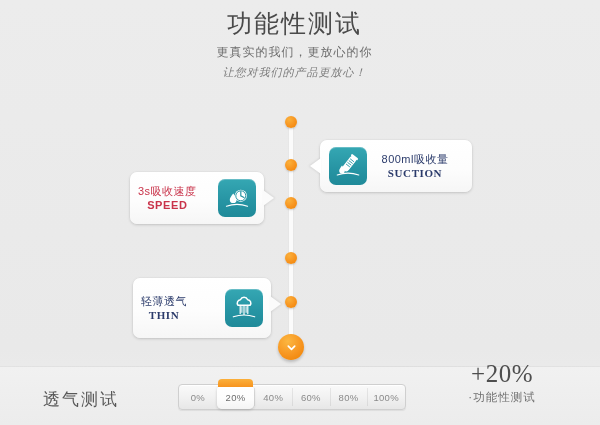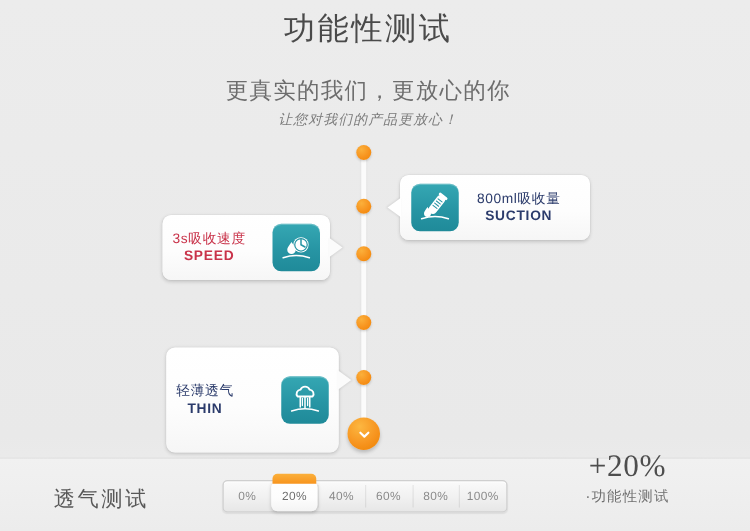--- a/index.html
+++ b/index.html
@@ -15,21 +15,21 @@
     background:linear-gradient(180deg,#ececec 0%,#eaeaea 55%,#e9e9e9 82%,#eeeeee 100%);
   }
 
   
   .header{position:absolute;left:0;right:11px;top:8px;text-align:center;}
   .h-title{
     font-size:25px;color:#4a4a4a;letter-spacing:2px;
     font-weight:400;line-height:1.25;
   }
   .h-sub1{
-    font-size:18px;color:#6d6d6d;letter-spacing:1px;margin-top:21px;
+    font-size:12px;color:#6d6d6d;letter-spacing:1px;margin-top:5px;
   }
   .h-sub2{
     font-size:11px;color:#7b7b7b;letter-spacing:1px;margin-top:4px;font-style:italic;
   }
 
   
   .timeline{position:absolute;left:289px;top:116px;width:4px;height:232px;}
   .tl-line{
     position:absolute;left:0;top:4px;width:4px;height:228px;
     background:#fbfbfb;border-radius:2px;
@@ -73,27 +73,27 @@
   }
   .ic svg{display:block;}
 
   .txt{display:flex;flex-direction:column;align-items:center;justify-content:flex-end;}
   .txt .cn{font-size:11px;line-height:13px;letter-spacing:.5px;white-space:nowrap;}
   .txt .en{font-size:11px;font-weight:bold;line-height:13px;letter-spacing:.6px;margin-top:1px;}
 
   .red .cn{color:#c9334a;}
   .red .en{color:#c9334a;}
   .navy .cn{color:#2b3b6b;}
-  .navy .en{color:#2b3b6b;}
+  .navy .en{color:#2b3b6b;font-family:Liberation Serif, serif;}
 
   
   #card-speed{left:130px;top:172px;width:118px;padding:0 8px;justify-content:space-between;}
   #card-suction{left:320px;top:140px;width:134px;padding:0 9px;}
   #card-lock{left:325px;top:228px;width:130px;padding:0 9px;}
-  #card-thin{left:133px;top:278px;width:122px;padding:16px 8px;justify-content:space-between;}
+  #card-thin{left:133px;top:278px;width:122px;padding:4px 8px;justify-content:space-between;}
 
   
   .divider{position:absolute;left:0;right:0;top:366px;height:1px;
     background:linear-gradient(90deg,rgba(0,0,0,.035),rgba(0,0,0,.06),rgba(0,0,0,.035));}
   .bottom{position:absolute;left:0;right:0;top:367px;height:58px;
     background:linear-gradient(180deg,#f1f1f1 0%,#ececec 100%);}
 
   .blabel{position:absolute;left:43px;top:388px;font-size:17px;color:#585858;letter-spacing:2px;}
 
   .slider{

